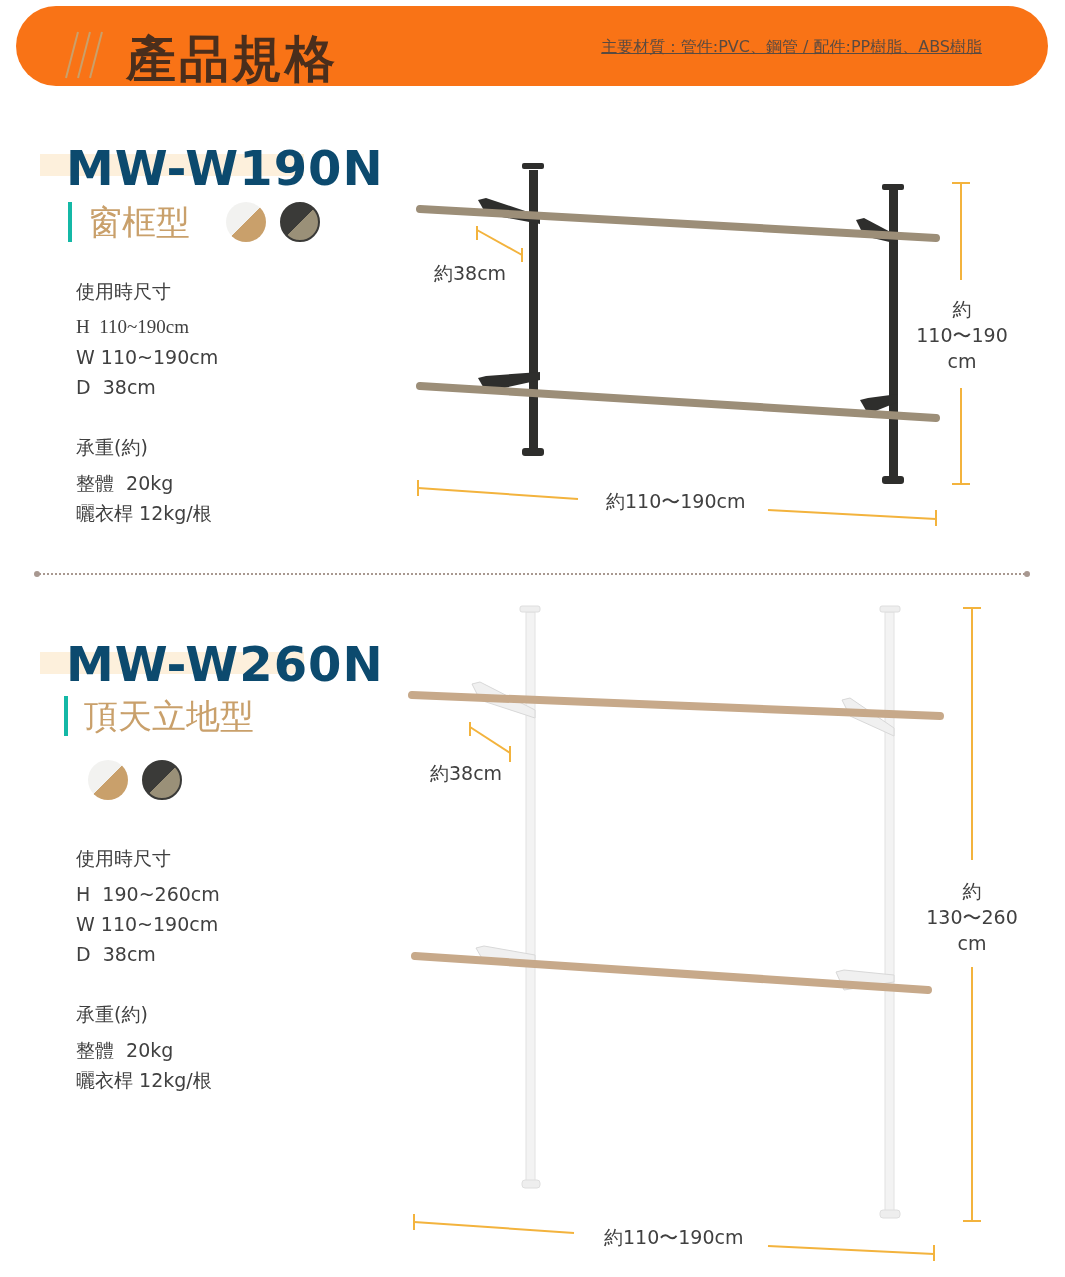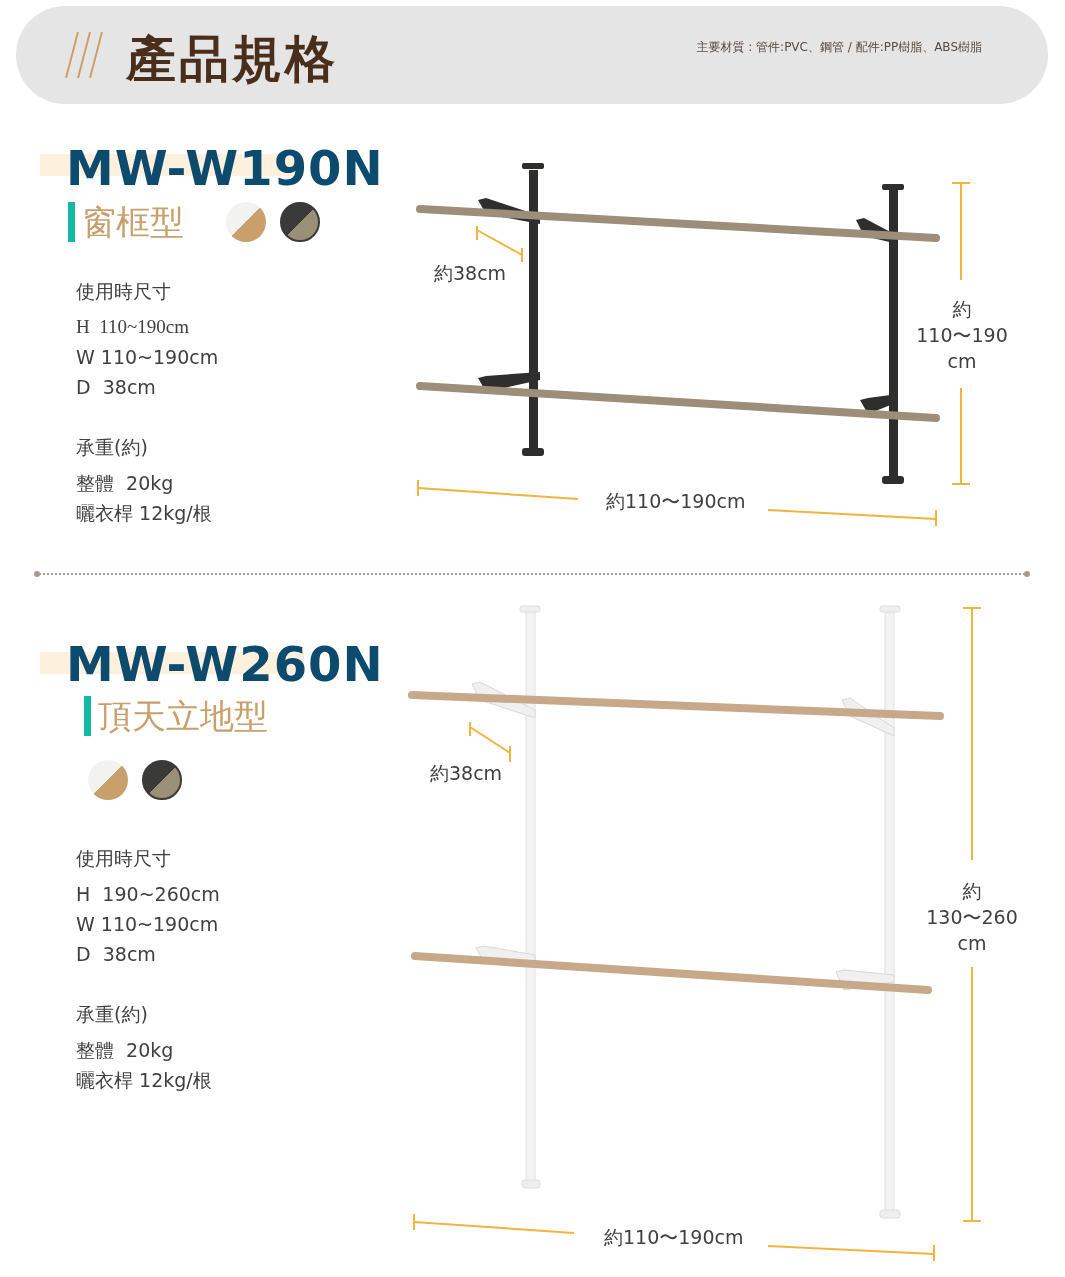--- a/index.html
+++ b/index.html
@@ -1,30 +1,30 @@
 <!DOCTYPE html>
 <html><head>
 <meta charset="utf-8">
 <style>
   html, body { margin:0; padding:0; background:#ffffff; }
   body { width:1065px; height:1277px; position:relative; overflow:hidden;
          font-family:"DejaVu Sans","Liberation Sans",sans-serif; color:#5a4a40; }
-  .banner { position:absolute; left:16px; top:6px; width:1032px; height:98px;
-            background:#e5e5e5; border-radius:49px; }
+  .banner { position:absolute; left:16px; top:6px; width:1032px; height:80px;
+            background:#f97316; border-radius:49px; }
   .slashes { position:absolute; left:64px; top:30px; width:44px; height:50px; }
   .banner-title { position:absolute; left:126px; top:20px; font-size:50px; font-weight:bold;
                   color:#4a2e1c; letter-spacing:3px; line-height:66px; }
   .banner-info { position:absolute; right:66px; top:26px; text-align:right;
-                 font-size:12px; line-height:30px; color:#5a4a40; }
+                 font-size:16px; line-height:30px; color:#5a4a40;text-decoration:underline; }
 
   .model-hl { position:absolute; background:#fdf0dc; height:22px; }
   .model { position:absolute; font-size:48px; font-weight:bold; color:#0c4a6e; letter-spacing:1px;
            font-family:"DejaVu Sans","Liberation Sans",sans-serif; }
-  .type { position:absolute; font-size:34px; color:#c9a06b; padding-left:7px;
-          border-left:7px solid #14b8a6; line-height:40px; }
+  .type { position:absolute; font-size:34px; color:#c9a06b; padding-left:16px;
+          border-left:4px solid #14b8a6; line-height:40px; }
   .swatch { position:absolute; width:40px; height:40px; border-radius:50%; overflow:hidden; }
   .swatch.light { background:linear-gradient(135deg,#f2f2f0 50%,#c9a06b 50%); }
   .swatch.dark { background:linear-gradient(135deg,#3a3a38 50%,#9a9078 50%); border:2px solid #3a3a38; box-sizing:border-box;}
   .spec-block { position:absolute; font-size:19px; line-height:30px; color:#404040; }
   .spec-block .head { margin-bottom:6px; }
 
   .divider { position:absolute; left:36px; top:573px; width:992px; height:0;
              border-top:2px dotted #a89890; }
   .divider .dot { position:absolute; top:-4px; width:6px; height:6px; border-radius:50%; background:#a89890; }
 
@@ -112,21 +112,21 @@
 </div>
 
 <div class="divider">
   <span class="dot" style="left:-2px;"></span>
   <span class="dot" style="right:-2px;"></span>
 </div>
 
 <div>
   <div class="model-hl" style="left:40px;top:652px;width:264px;"></div>
   <div class="model" style="left:66px;top:636px;">MW-W260N</div>
-  <div class="type" style="left:84px;top:696px;">頂天立地型</div>
+  <div class="type" style="left:64px;top:696px;">頂天立地型</div>
   <div class="swatch light" style="left:88px;top:760px;"></div>
   <div class="swatch dark" style="left:142px;top:760px;"></div>
 
   <div class="spec-block" style="left:76px;top:843px;">
     <div class="head">使用時尺寸</div>
     <div style="white-space:pre;">H  190~260cm</div>
     <div style="white-space:pre;">W 110~190cm</div>
     <div style="white-space:pre;">D  38cm</div>
   </div>
   <div class="spec-block" style="left:76px;top:999px;">

